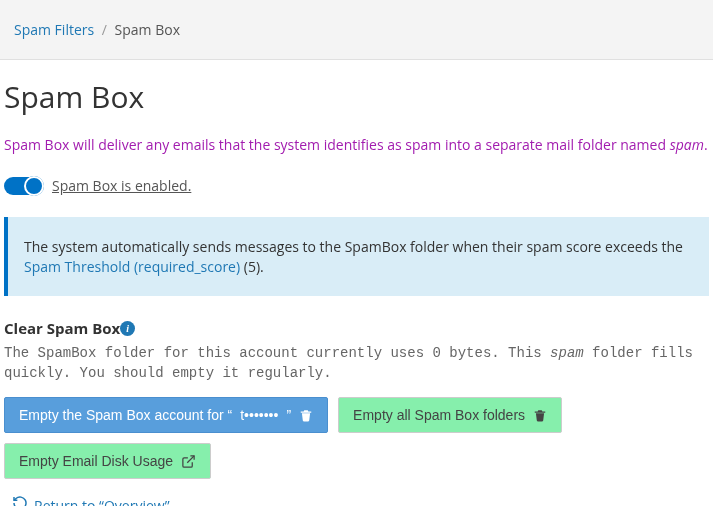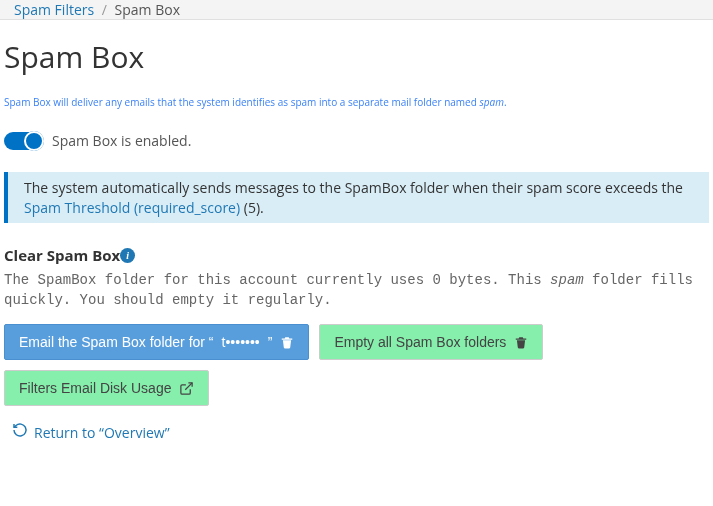--- a/index.html
+++ b/index.html
@@ -8,52 +8,52 @@
     font-size: 14px;
     color: #555;
     background: #fff;
     width: 713px;
     height: 506px;
     overflow: hidden;
   }
   .breadcrumb {
     background: #f4f4f4;
     border-bottom: 1px solid #e0e0e0;
-    padding: 0 14px;
+    padding: 20px 14px;
     font-size: 14px;
     color: #555;
   }
   .breadcrumb a { color: #1f78b4; text-decoration: none; }
   .breadcrumb .sep { color: #999; margin: 0 4px; }
   h1 {
     font-size: 30px;
     font-weight: 400;
     color: #333;
     padding: 16px 4px 18px 4px;
   }
   .content { padding: 0 4px 12px 4px; }
-  .description { font-size: 10px; color: #3b82f6; margin-bottom: 22px; }
+  .description { font-size: 14px; color: #a21caf; margin-bottom: 22px; }
   .description em, .spamword { font-style: italic; }
-  .toggle-row { display: flex; align-items: center; gap: 10px; margin-bottom: 22px; }
+  .toggle-row { display: flex; align-items: center; gap: 10px; margin-bottom: 22px; text-decoration: underline; }
   .toggle {
     width: 38px; height: 18px; background: #0072c6; border-radius: 10px;
     position: relative; cursor: pointer;
   }
   .toggle .knob {
     position: absolute; width: 20px; height: 20px; background: #0072c6;
     border-radius: 50%; top: -1px; right: -2px;
     box-shadow: 0 0 0 2px #fff inset;
   }
   .toggle-on {
     background: linear-gradient(to right, #0072c6 0%, #0072c6 100%);
   }
   .callout {
     background: #d9edf7;
     border-left: 4px solid #0072c6;
-    padding: 6px 16px;
+    padding: 20px 16px;
     margin-bottom: 22px;
     color: #333;
     font-size: 14px;
     line-height: 1.4;
   }
   .callout a { color: #1f78b4; text-decoration: none; }
   h3.section-title {
     font-size: 15px; font-weight: 700; color: #333;
     margin-bottom: 6px; display:flex; align-items:center; 
   }
@@ -112,42 +112,42 @@
     <span>Clear Spam Box</span>
     <span class="info-icon">i</span>
   </h3>
 
   <p class="usage-text">
     <span>The SpamBox folder for this account currently uses </span><span>0 bytes</span><span>. This </span><em class="spamword">spam</em><span> folder fills quickly. You should empty it regularly.</span>
   </p>
 
   <div class="btn-row">
     <button class="btn btn-primary">
-      <span>Email the Spam Box folder for “</span>
+      <span>Empty the Spam Box account for “</span>
         <span>t•••••••</span>
         <span>”</span>
       <span class="trash-icon">
         <svg width="14" height="14" viewBox="0 0 24 24" fill="#fff">
             <path d="M3 6h18v2H3V6zm2 3h14l-1.5 12.5c-.1.8-.8 1.5-1.6 1.5H8.1c-.8 0-1.5-.7-1.6-1.5L5 9zm4-5h6l1 2H8l1-2z"></path>
           </svg>
       </span>
     </button>
     <button class="btn">
       <span>Empty all Spam Box folders</span>
       <span class="trash-icon">
         <svg width="14" height="14" viewBox="0 0 24 24" fill="#444">
             <path d="M3 6h18v2H3V6zm2 3h14l-1.5 12.5c-.1.8-.8 1.5-1.6 1.5H8.1c-.8 0-1.5-.7-1.6-1.5L5 9zm4-5h6l1 2H8l1-2z"></path>
           </svg>
       </span>
     </button>
   </div>
 
   <div class="btn-row">
     <button class="btn">
-      <span>Filters Email Disk Usage</span>
+      <span>Empty Email Disk Usage</span>
       <span class="ext-icon">
         <svg width="15" height="15" viewBox="0 0 24 24" fill="none" stroke="#444" stroke-width="2">
             <path d="M18 13v6a2 2 0 0 1-2 2H5a2 2 0 0 1-2-2V8a2 2 0 0 1 2-2h6"></path>
             <polyline points="15 3 21 3 21 9"></polyline>
             <line x1="10" y1="14" x2="21" y2="3"></line>
           </svg>
       </span>
     </button>
   </div>
 

